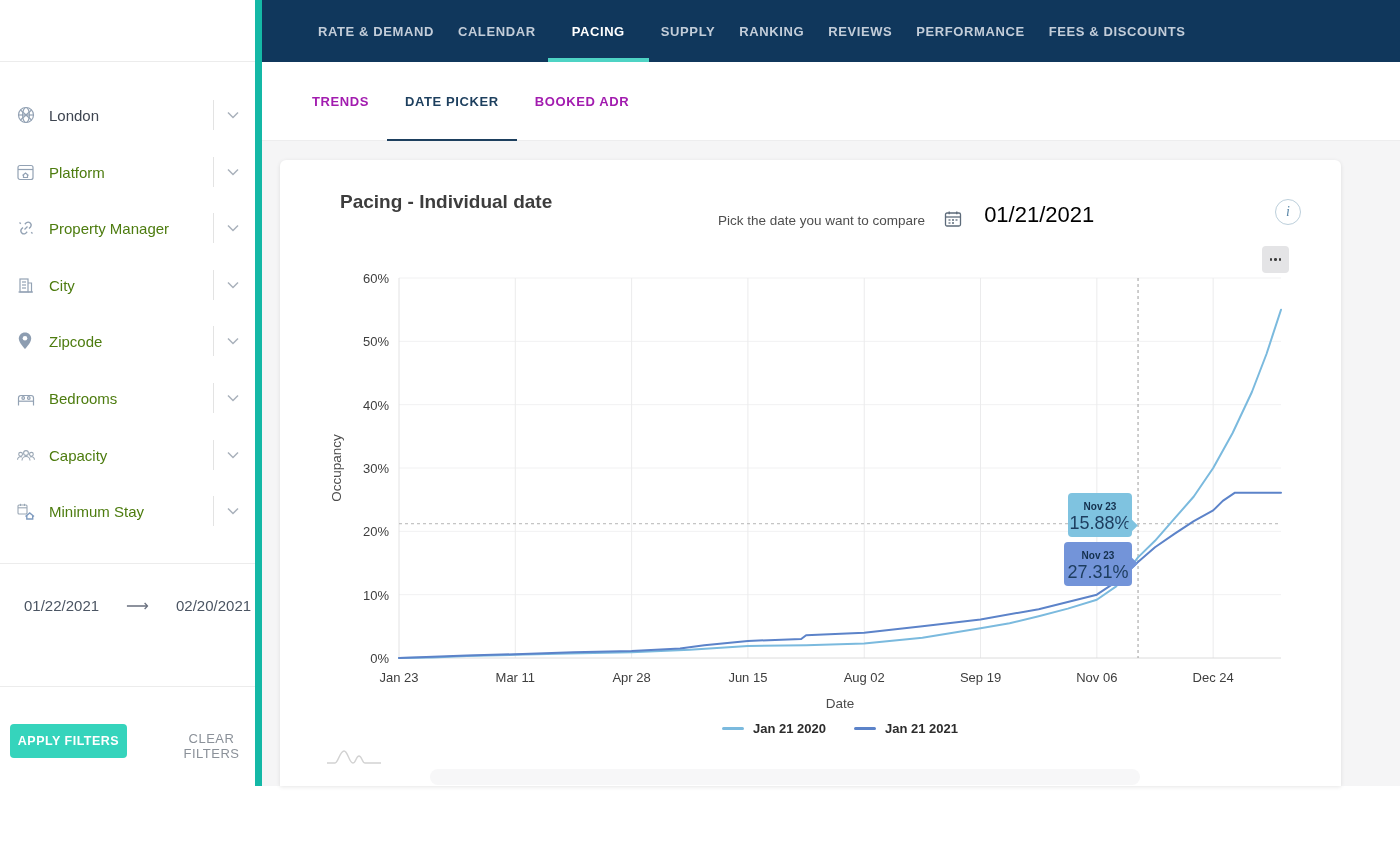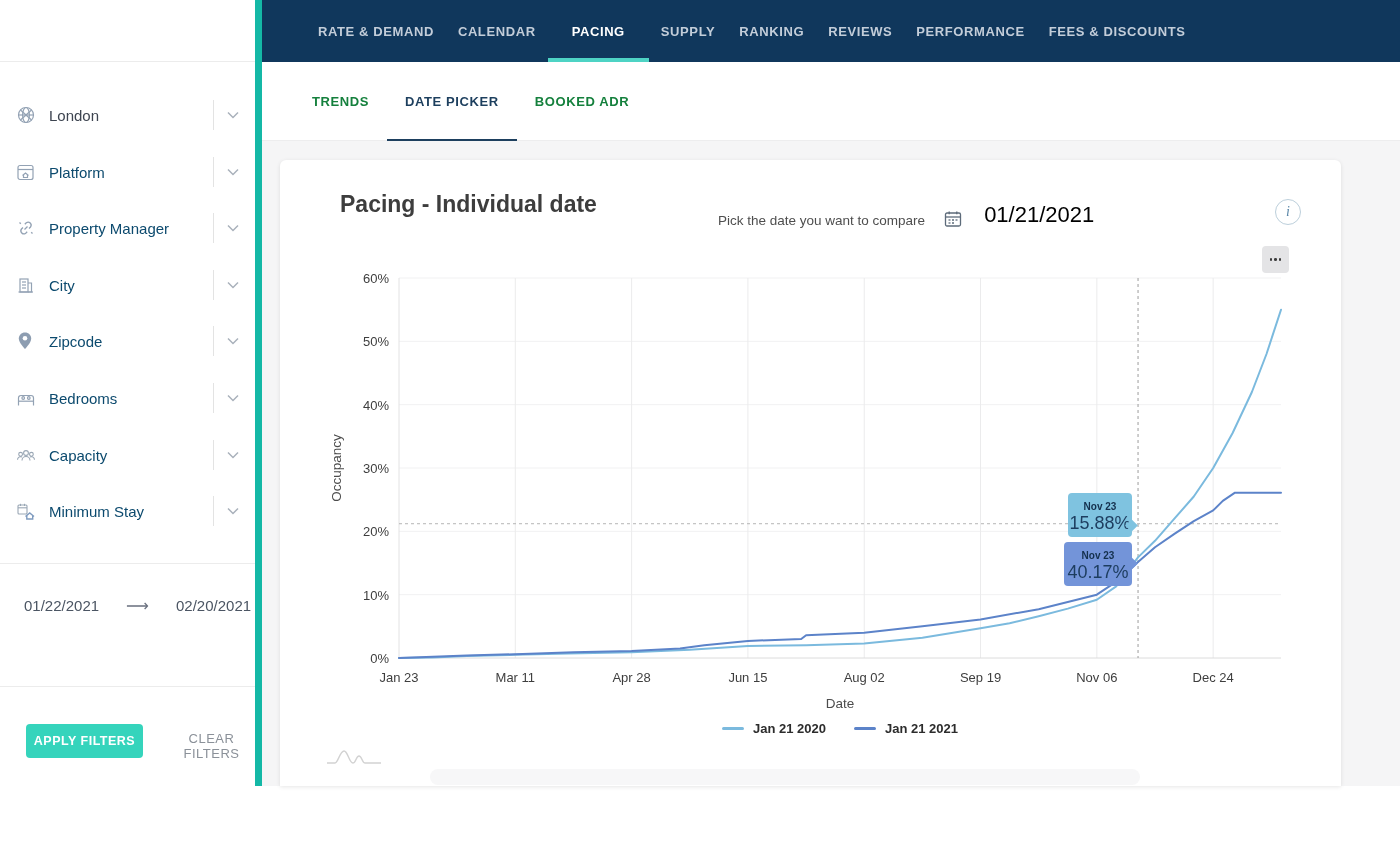--- a/index.html
+++ b/index.html
@@ -17,53 +17,53 @@
               height:4px; background:#4ed3c4; }
 
   
   #sidebar { position:absolute; left:0; top:0; width:262px; height:786px;
              background:#ffffff; border-right:7px solid #14b8a6; }
   #logo-area { position:absolute; left:0; top:0; width:100%; height:62px;
                border-bottom:1px solid #ececec; background:#fff; }
   .filter-row { position:absolute; left:0; width:100%; height:56px; display:flex;
                 align-items:center; padding-left:16px; cursor:pointer; }
   .filter-icon { width:22px; height:20px; display:flex; align-items:center; color:#93a2b4; }
-  .filter-label { margin-left:11px; font-size:15px; color:#0c4a6e; }
+  .filter-label { margin-left:11px; font-size:15px; color:#4d7c0f; }
   .filter-row.selected .filter-label { color:#3d4450; }
   .filter-right { margin-left:auto; display:flex; align-items:center; }
   .filter-divider { width:1px; height:30px; background:#e3e3e3; }
   .chevron { margin:0 16px 0 13px; display:flex; }
   #sidebar-divider-1 { position:absolute; left:0; top:563px; width:100%; height:1px; background:#ececec; }
   #sidebar-divider-2 { position:absolute; left:0; top:686px; width:100%; height:1px; background:#ececec; }
   #date-range { position:absolute; left:24px; top:592px; display:flex; align-items:center;
                 gap:27px; font-size:15px; color:#4b5563; height:26px; }
   #range-arrow { color:#6b7280; font-size:16px; }
   #apply-btn { position:absolute; left:10px; top:724px; width:117px; height:34px;
                background:#35d4bc; border:none; border-radius:4px; color:#ffffff;
                font-size:12.5px; font-weight:700; letter-spacing:0.5px; cursor:pointer;
-               font-family:"Liberation Sans",sans-serif;margin-left:16px; }
+               font-family:"Liberation Sans",sans-serif; }
   #clear-btn { position:absolute; left:168px; top:731px; background:none; border:none;
                color:#8b9199; font-size:13px; letter-spacing:0.5px; cursor:pointer;
                font-family:"Liberation Sans",sans-serif; }
 
   
   #subtabs { position:absolute; left:262px; top:62px; width:1138px; height:79px;
              background:#ffffff; border-bottom:1px solid #ededee; display:flex;
              align-items:center; padding-left:32px; }
-  .subtab { padding:0 18px; height:100%; display:flex; align-items:center; color:#15803d;
+  .subtab { padding:0 18px; height:100%; display:flex; align-items:center; color:#a21caf;
             font-size:13px; font-weight:600; letter-spacing:0.6px; cursor:pointer; position:relative; }
   .subtab.active { color:#1d3f5e; }
   .subtab.active::after { content:""; position:absolute; left:0; right:0; bottom:-2px;
             height:3px; background:#1d3f5e; }
 
   
   #main-bg { position:absolute; left:262px; top:141px; width:1138px; height:645px; background:#f5f5f6; }
   #card { position:absolute; left:280px; top:160px; width:1061px; height:626px;
           background:#ffffff; border-radius:6px 6px 0 0; box-shadow:0 1px 4px rgba(0,0,0,0.10); }
-  #card-title { position:absolute; left:60px; top:31px; font-size:23px; font-weight:700; color:#3d3d3d; }
+  #card-title { position:absolute; left:60px; top:31px; font-size:19px; font-weight:700; color:#3d3d3d; }
   #compare-row { position:absolute; left:438px; top:42px; display:flex; align-items:flex-end; height:26px; }
   #compare-label { font-size:13.5px; color:#4e4e4e; }
   #compare-cal { margin-left:19px; display:flex; cursor:pointer; }
   #compare-date { margin-left:22px; font-size:22px; color:#000000; cursor:pointer; }
   #info-btn { position:absolute; left:995px; top:39px; width:26px; height:26px; border-radius:50%;
               border:1px solid #bccfdb; color:#5c88a9; font-family:"Liberation Serif",serif;
               font-style:italic; font-size:14px; display:flex; align-items:center;
               justify-content:center; cursor:pointer; background:#fff; }
   #more-btn { position:absolute; left:982px; top:86px; width:27px; height:27px; border-radius:4px;
               background:#e4e4e6; border:none; cursor:pointer; display:flex; align-items:center;
@@ -370,21 +370,21 @@
         <text transform="rotate(-90)" x="-190" y="-58" text-anchor="middle" class="axis-label">Occupancy</text>
       </svg>
   </div>
 
   <div class="chart-tooltip" id="tooltip-0" style="background: rgb(127, 195, 224); --tc: #7fc3e0;">
     <span class="tt-date">Nov 23</span>
     <span class="tt-value">15.88%</span>
   </div>
   <div class="chart-tooltip" id="tooltip-1" style="background: rgb(115, 148, 217); --tc: #7394d9;">
     <span class="tt-date">Nov 23</span>
-    <span class="tt-value">40.17%</span>
+    <span class="tt-value">27.31%</span>
   </div>
 
   <div id="legend">
     <div class="legend-item">
       <span class="legend-swatch" style="background: rgb(123, 186, 222);"></span>
       <span class="legend-label">Jan 21 2020</span>
     </div>
     <div class="legend-item">
       <span class="legend-swatch" style="background: rgb(92, 131, 201);"></span>
       <span class="legend-label">Jan 21 2021</span>

